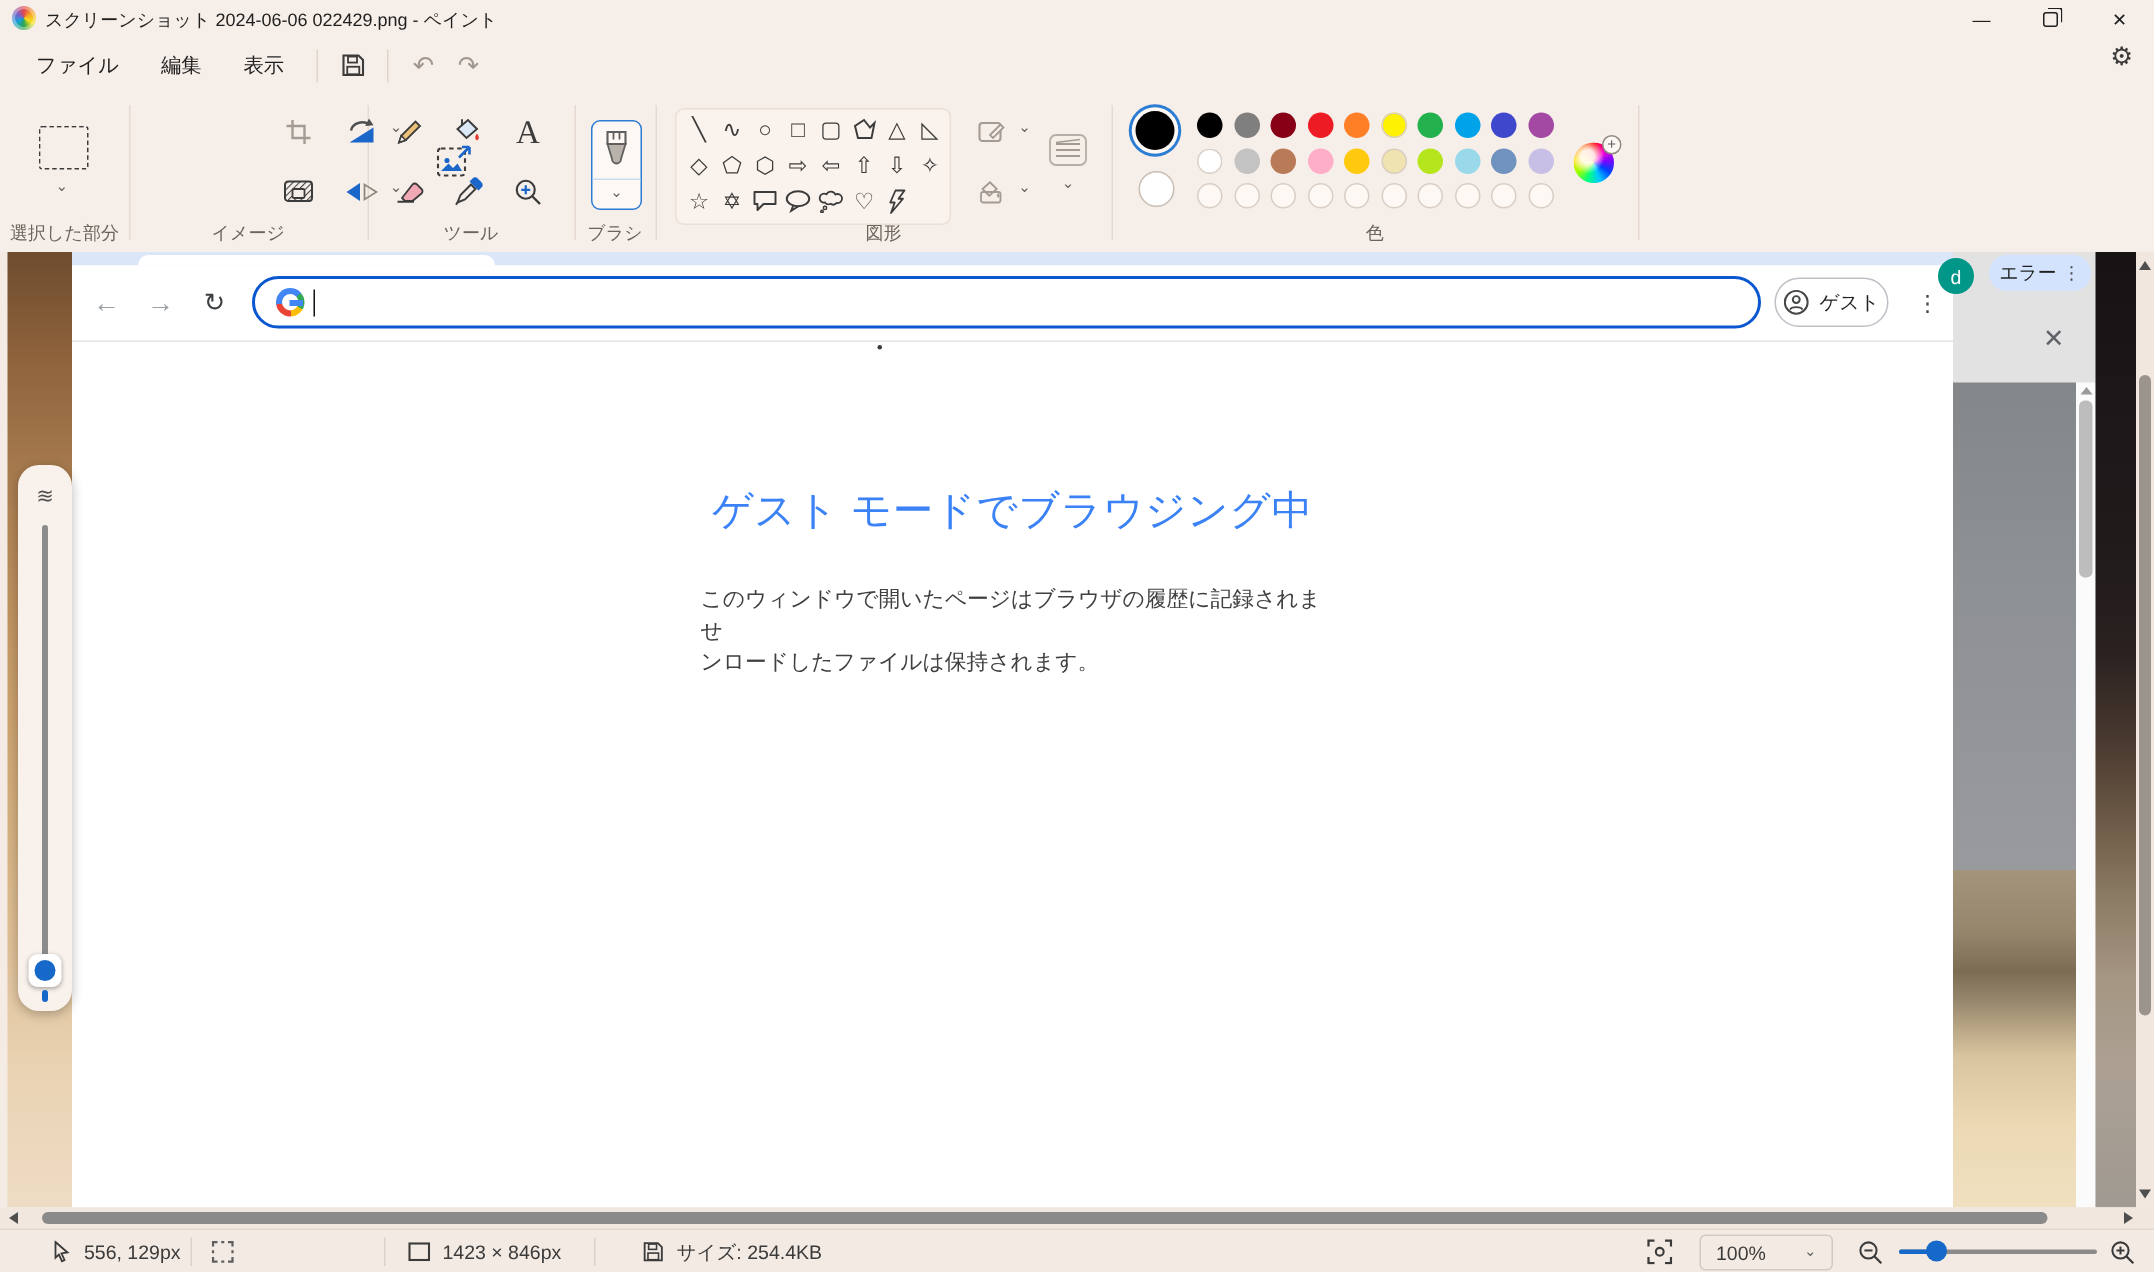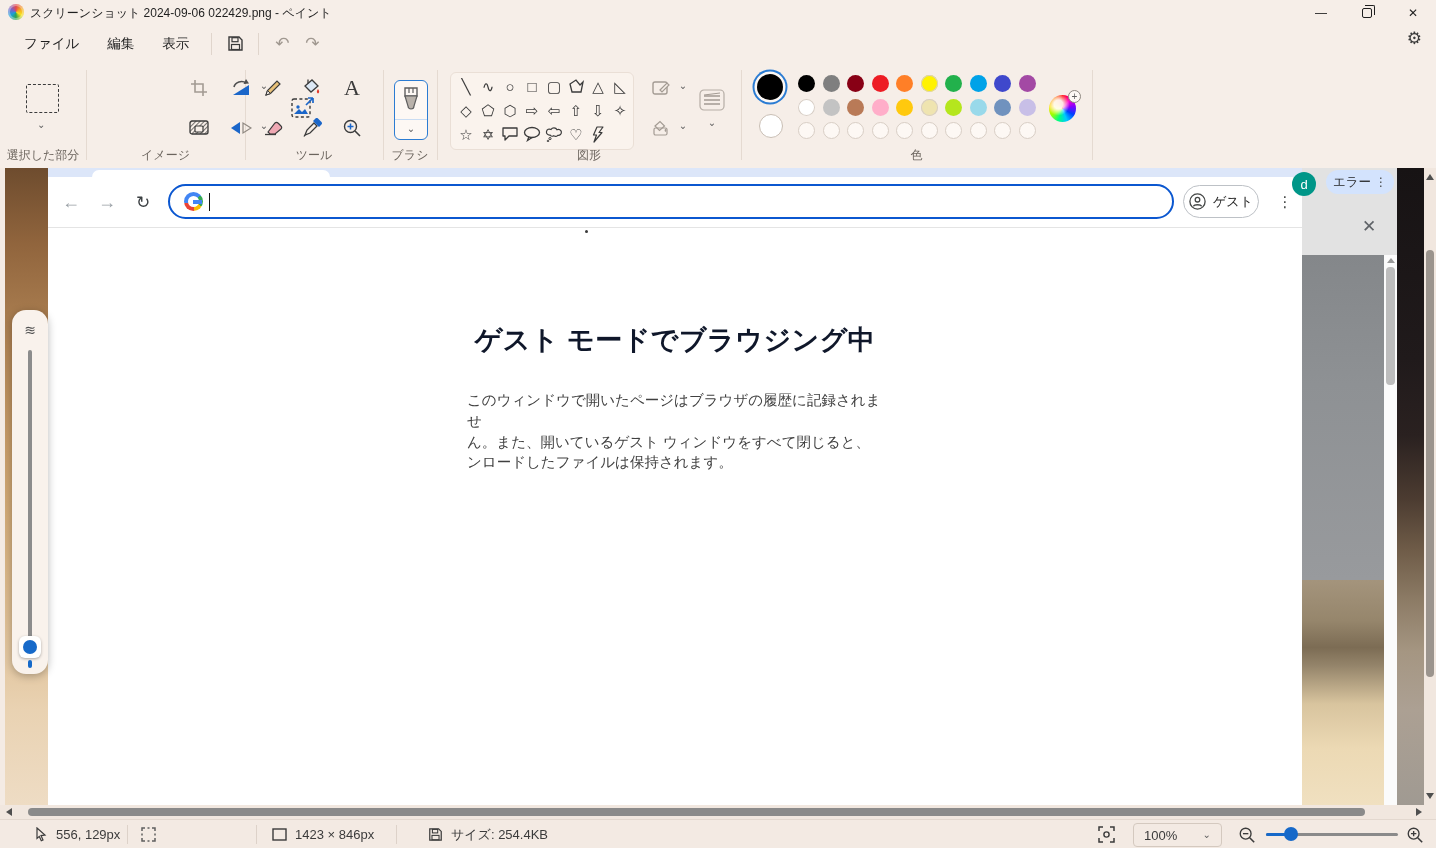--- a/index.html
+++ b/index.html
@@ -77,21 +77,21 @@
     background:conic-gradient(from -40deg,#4285f4 0 90deg,#34a853 90deg 160deg,#fbbc05 160deg 215deg,#ea4335 215deg 300deg,#4285f4 300deg 360deg); }
   .glogo:before { content:""; position:absolute; left:4px; top:4px; width:11px; height:11px; background:#fff; border-radius:50%; }
   .glogo:after { content:""; position:absolute; left:9px; top:8px; width:9px; height:4px; background:#4285f4; }
   .caret { width:1px; height:18px; background:#111; margin-left:6px; }
   .guest-pill { position:absolute; left:1135px; top:8px; width:76px; height:33px; border:1px solid #bdc1c6; border-radius:17px;
     display:flex; align-items:center; justify-content:center; gap:7px; font-size:13px; color:#1f1f1f; background:#fff; }
   .kebab { position:absolute; left:1228px; top:12px; width:18px; height:26px; display:flex; align-items:center; justify-content:center; color:#444746; font-size:15px; letter-spacing:0; }
   .stray-dot { position:absolute; left:537px; top:62px; width:3px; height:3px; background:#3a3a3a; border-radius:50%; }
 
   .guest-content { position:absolute; left:0; top:61px; width:100%; text-align:center; }
-  .guest-heading { margin-top:93px; font-size:27px; font-weight:700; color:#0f172a; letter-spacing:.5px; }
+  .guest-heading { margin-top:93px; font-size:27px; font-weight:400; color:#3b82f6; letter-spacing:.5px; }
   .guest-body { margin:32px auto 0; width:416px; text-align:left; font-size:14.5px; line-height:20.8px; color:#404040; }
   .guest-link { display:inline-block; margin-top:32px; font-size:13.5px; color:#5478e4; text-decoration:underline; }
 
   
   .error-strip { position:absolute; left:1302px; top:0; width:95px; height:637px; background:#e4e4e4; }
   .err-head { position:absolute; left:0; top:0; width:100%; height:87px; background:#e2e2e2; }
   .badge-d { position:absolute; left:-10px; top:4px; width:24px; height:24px; border-radius:50%; background:#009688; color:#fff;
     font-size:13px; display:flex; align-items:center; justify-content:center; }
   .err-pill { position:absolute; left:24px; top:2px; width:68px; height:24px; background:#d3e3fd; border-radius:12px;
     display:flex; align-items:center; justify-content:center; gap:4px; font-size:12.5px; color:#1f1f1f; }
@@ -139,21 +139,21 @@
 
   .svgic { display:block; }
 </style>
 </head>
 <body>
 
 <div id="app">
 
   <div class="titlebar">
     <div class="app-icon"></div>
-    <div class="title-text">スクリーンショット 2024-09-06 022429.png - ペイント</div>
+    <div class="title-text">スクリーンショット 2024-06-06 022429.png - ペイント</div>
     <div class="win-controls">
       <div class="win-btn">—</div>
       <div class="win-btn">
           <span class="restore-glyph"></span>
         </div>
       <div class="win-btn">✕</div>
     </div>
   </div>
 
   <div class="menubar">
@@ -435,21 +435,20 @@
           </svg>
           <span>ゲスト</span>
         </div>
         <div class="kebab">⋮</div>
       </div>
       <div class="stray-dot"></div>
       <div class="guest-content">
         <div class="guest-heading">ゲスト モードでブラウジング中</div>
         <div class="guest-body" id="guest-body">
             <div>このウィンドウで開いたページはブラウザの履歴に記録されませ</div>
-            <div>ん。また、開いているゲスト ウィンドウをすべて閉じると、</div>
             <div>ンロードしたファイルは保持されます。</div>
           </div>
       </div>
     </div>
 
     <div class="error-strip">
       <div class="err-head"></div>
       <div class="badge-d">
           <span>d</span>
         </div>

